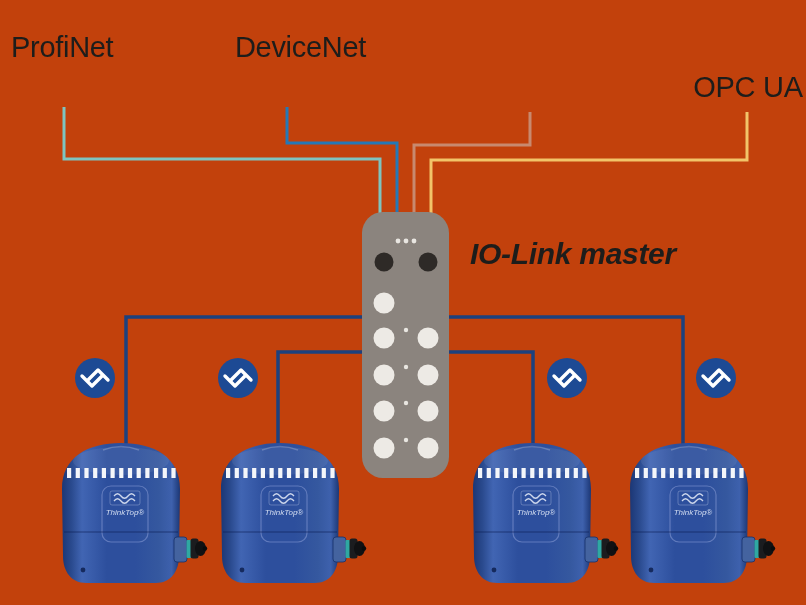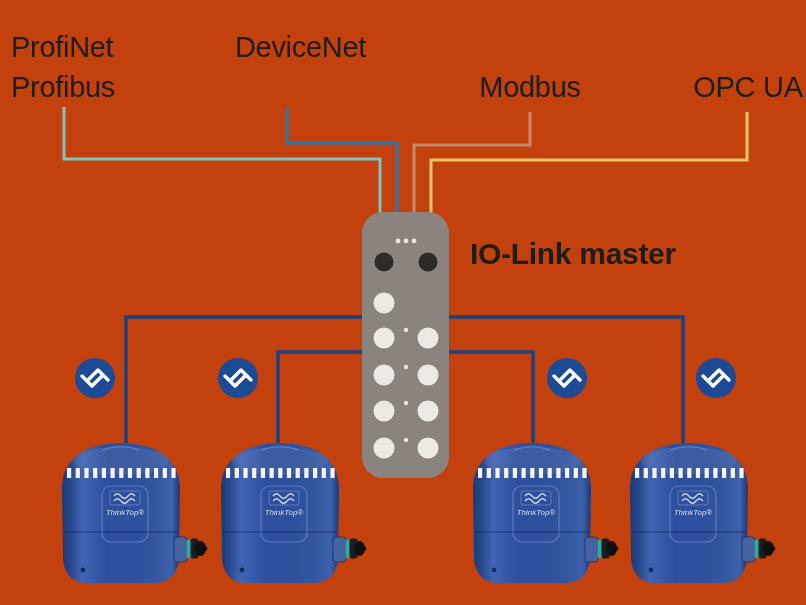--- a/index.html
+++ b/index.html
@@ -5,21 +5,21 @@
   html,body{margin:0;padding:0;background:#fff;}
   .stage{position:relative;width:806px;height:605px;background:#c2410c;overflow:hidden;
          font-family:"Liberation Sans",sans-serif;}
   .label{position:absolute;color:var(--c-text,#1d1d1b);font-size:29px;line-height:40px;
          letter-spacing:-0.3px;white-space:nowrap;}
   .label span{display:block;}
   .lbl-profinet{left:11px;top:27px;text-align:left;}
   .lbl-devicenet{left:202px;top:27px;width:164px;text-align:right;}
   .lbl-modbus{left:466px;top:67px;width:128px;text-align:center;}
   .lbl-opcua{left:686px;top:67px;width:124px;text-align:center;}
-  .master-label{left:470px;top:239px;font-weight:bold;font-size:30px;line-height:30px;}
+  .master-label{left:470px;top:239px;font-weight:bold;font-size:30px;line-height:30px;font-style:italic;}
   svg.overlay{position:absolute;left:0;top:0;}
   .fieldbus{fill:none;stroke-width:3px;}
   .line-profinet{stroke:var(--c-profinet,#7ec4bf);}
   .line-devicenet{stroke:var(--c-devicenet,#2478b6);}
   .line-modbus{stroke:var(--c-modbus,#c8896f);}
   .line-opcua{stroke:var(--c-opcua,#f2c469);}
   .link-line{fill:none;stroke:var(--c-link,#1d417f);stroke-width:3.5px;}
   .master-body{fill:var(--c-master-body,#8b847e);}
   .port-dark{fill:var(--c-master-port-dark,#2e2a27);}
   .port-light{fill:var(--c-master-port-light,#edeae5);}
@@ -29,27 +29,23 @@
   .stop-body{stop-color:var(--c-device-body,#2d4f9d);}
   text{font-family:"Liberation Sans",sans-serif;}
 </style>
 </head>
 <body>
 
 <div class="stage">
 
   <div class="label lbl-profinet">
     <span>ProfiNet</span>
-    <span>Profibus</span>
   </div>
   <div class="label lbl-devicenet">
     <span>DeviceNet</span>
-  </div>
-  <div class="label lbl-modbus">
-    <span>Modbus</span>
   </div>
   <div class="label lbl-opcua">
     <span>OPC UA</span>
   </div>
 
   <div class="label master-label">IO-Link master</div>
 
   <svg class="overlay" width="806" height="605" viewBox="0 0 806 605">
     <defs>
       <linearGradient id="gradDev" x1="0" y1="0" x2="1" y2="0">

